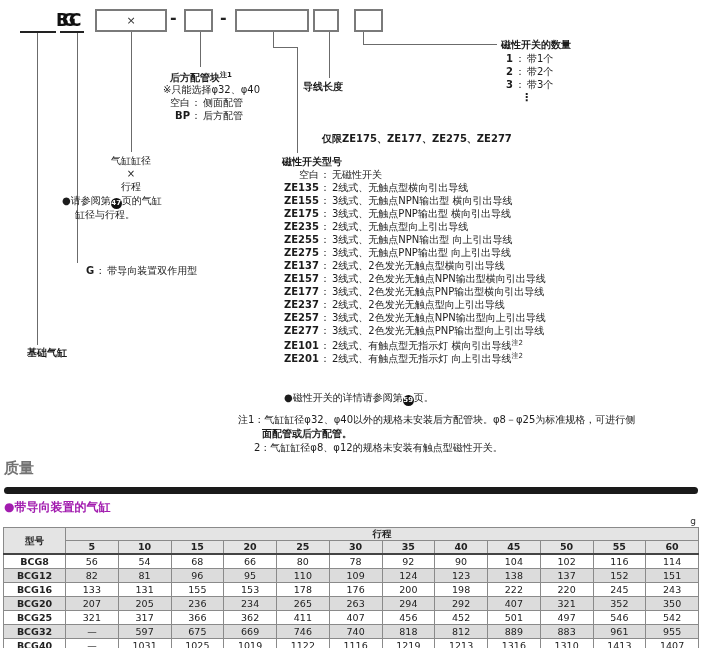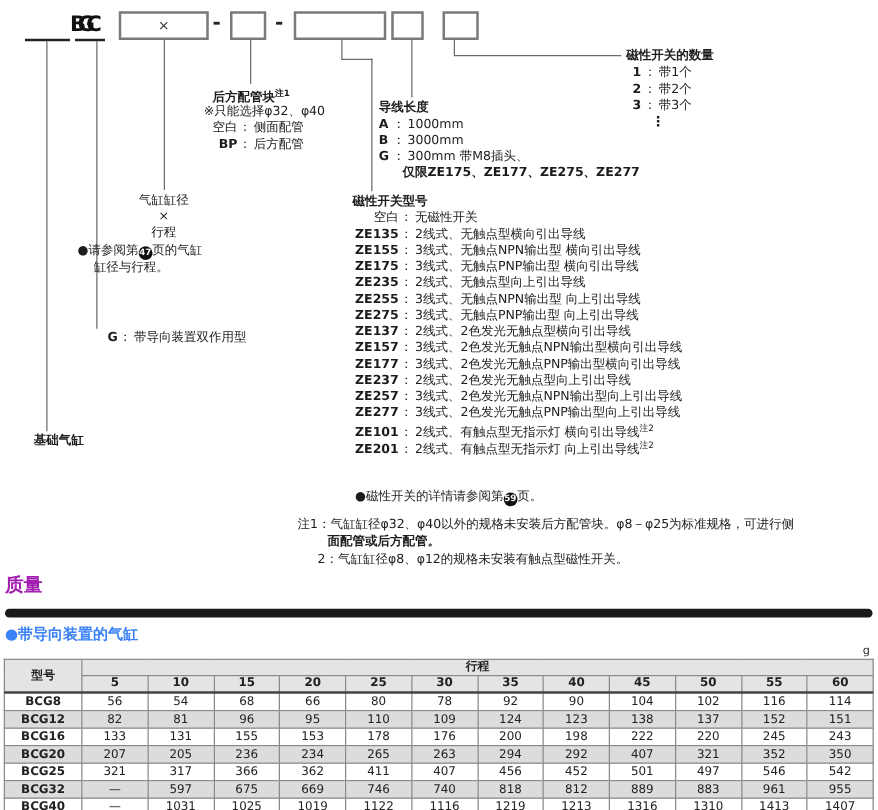--- a/index.html
+++ b/index.html
@@ -30,24 +30,24 @@
   .lead-list .cl-code { width:10px; text-align:left; }
   .qty-list .cl-code { width:8px; text-align:left; }
   .rear-list .cl-code { width:27px; text-align:right; }
   sup.supref { font-size:7px; vertical-align:4px; }
   .badge { display:inline-block; width:11px; height:11px; border-radius:50%; background:#111;
            color:#fff; font-size:7px; line-height:11px; text-align:center; vertical-align:-1px;
            font-weight:bold; }
   .center { text-align:center; }
 
   
-  .sec-title { position:absolute; left:4px; top:462px; font-size:15px; font-weight:bold; color:#a21caf; }
+  .sec-title { position:absolute; left:4px; top:462px; font-size:15px; font-weight:bold; color:#737373; }
   .sec-bar { position:absolute; left:4px; top:487px; width:694px; height:7px; background:#1a1a1a;
              border-radius:4px; }
-  .sub-title { position:absolute; left:4px; top:501px; font-size:12px; font-weight:bold; color:#3b82f6; }
+  .sub-title { position:absolute; left:4px; top:501px; font-size:12px; font-weight:bold; color:#a21caf; }
   .unit { position:absolute; right:6px; top:515px; font-size:9px; color:#333; }
 
   table.mass { position:absolute; left:3px; top:527px; width:696px; border-collapse:collapse;
                table-layout:fixed; font-size:9.5px; color:#222;
                border-top:1px solid #555; border-bottom:3px solid #1a1a1a; }
   table.mass col.model-col { width:62px; }
   table.mass th, table.mass td { border:1px solid #8a8a8a; padding:0; text-align:center;
                height:12px; line-height:12px; font-weight:normal; }
   table.mass thead th { background:#e4e4e4; font-weight:bold; }
   table.mass thead { border-bottom:2px solid #444; }
@@ -86,25 +86,20 @@
 
   <div class="lbl bold" style="left:501px; top:38px;">磁性开关的数量</div>
   <div class="lbl qty-list" style="left:506px; top:52px;">
       <div class="cl-row"><span class="cl-code">1</span><span class="cl-colon">：</span><span class="cl-desc">带1个</span></div>
       <div class="cl-row"><span class="cl-code">2</span><span class="cl-colon">：</span><span class="cl-desc">带2个</span></div>
       <div class="cl-row"><span class="cl-code">3</span><span class="cl-colon">：</span><span class="cl-desc">带3个</span></div>
     </div>
   <div class="lbl bold" style="left:521px; top:91px; font-size:11px;">⋮</div>
 
   <div class="lbl bold" style="left:303px; top:80px;">导线长度</div>
-  <div class="lbl lead-list" style="left:303px; top:93px;">
-      <div class="cl-row"><span class="cl-code">A</span><span class="cl-colon">：</span><span class="cl-desc">1000mm</span></div>
-      <div class="cl-row"><span class="cl-code">B</span><span class="cl-colon">：</span><span class="cl-desc">3000mm</span></div>
-      <div class="cl-row"><span class="cl-code">G</span><span class="cl-colon">：</span><span class="cl-desc">300mm 带M8插头、</span></div>
-    </div>
   <div class="lbl bold" style="left:322px; top:132px;">仅限ZE175、ZE177、ZE275、ZE277</div>
 
   <div class="lbl bold" style="left:170px; top:69px;"><span>后方配管块</span><sup class="supref">注1</sup></div>
   <div class="lbl" style="left:163px; top:83px;">※只能选择φ32、φ40</div>
   <div class="lbl rear-list" style="left:163px; top:96px;">
       <div class="cl-row"><span class="cl-code plain">空白</span><span class="cl-colon">：</span><span class="cl-desc">侧面配管</span></div>
       <div class="cl-row"><span class="cl-code">BP</span><span class="cl-colon">：</span><span class="cl-desc">后方配管</span></div>
     </div>
 
   <div class="lbl center" style="left:95px; top:154px; width:72px;">

